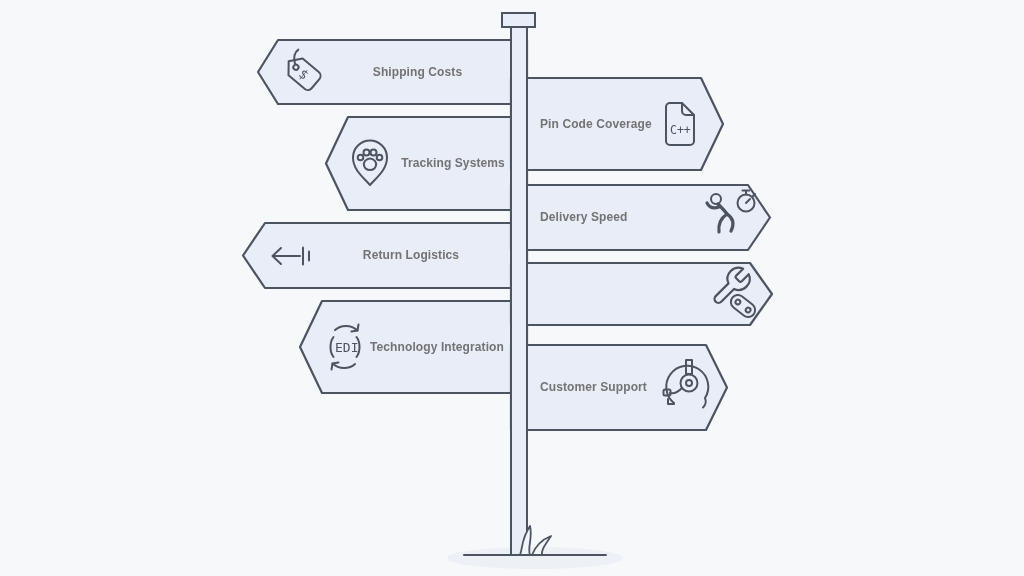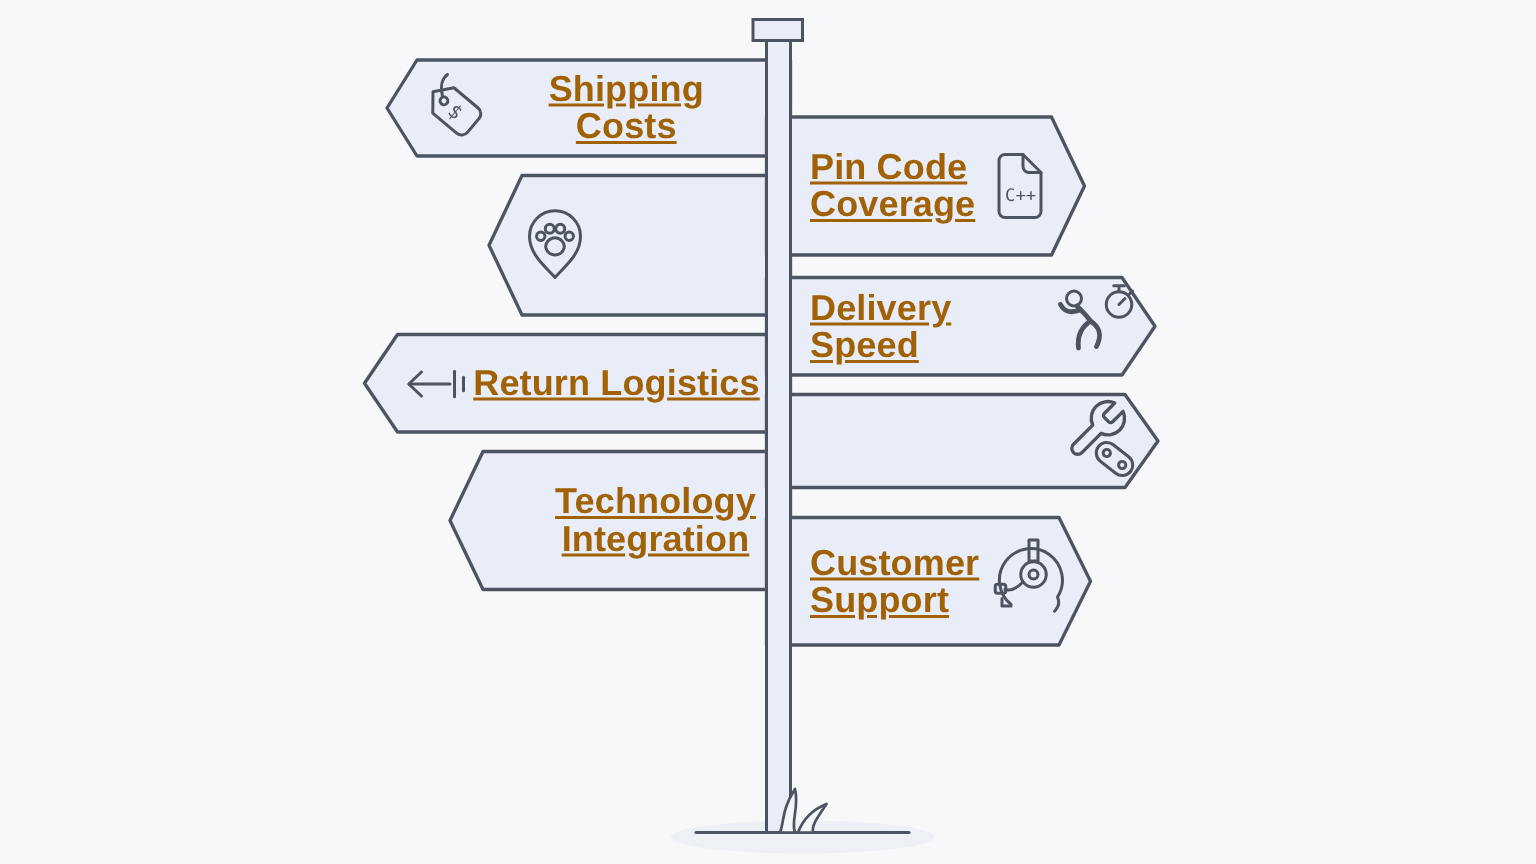--- a/index.html
+++ b/index.html
@@ -8,24 +8,23 @@
     position:relative;
     width:1024px;height:576px;
     background:#f7f8fa;
     overflow:hidden;
     font-family:"Liberation Sans", sans-serif;
   }
   .bg-svg{position:absolute;left:0;top:0;}
   .sign-label{
     position:absolute;
     display:flex;flex-direction:column;justify-content:center;
-    font-weight:700;font-size:24px;line-height:25px;
-    color:#a16207;
+    font-weight:700;font-size:12px;line-height:25px;
+    color:#737373;
     letter-spacing:.1px;
-    text-decoration:underline;
   }
   .align-center{align-items:center;text-align:center;}
   .align-left{align-items:flex-start;text-align:left;}
   .icon{position:absolute;}
   .icon svg{display:block;}
   .icon-stroke{stroke:#4d5461;fill:none;stroke-width:2;stroke-linecap:round;stroke-linejoin:round;}
   .icon-text{fill:#4d5461;font-family:"DejaVu Sans Mono", monospace;font-weight:400;}
 </style>
 </head>
 <body>
@@ -54,20 +53,21 @@
     <g fill="#f2f5fa" stroke="#4d5461" stroke-width="1.8" stroke-linejoin="round">
       <path d="M520 555 C 523 547, 521 540, 530 526 C 533 538, 527 548, 530 555 Z"></path>
       <path d="M532 555 C 535 547, 541 540, 551 536 C 545 545, 541 550, 542 555 Z"></path>
     </g>
   </svg>
 
   <div class="sign-label align-center" style="left:330px;top:40px;width:175px;height:64px;">Shipping Costs</div>
 
   <div class="sign-label align-left" style="left:540px;top:78px;width:125px;height:92px;">Pin Code Coverage</div>
 
+  <div class="sign-label align-center" style="left:396px;top:117px;width:114px;height:93px;">Tracking Systems</div>
 
   <div class="sign-label align-center" style="left:315px;top:223px;width:192px;height:65px;">Return Logistics</div>
 
   <div class="sign-label align-left" style="left:540px;top:185px;width:170px;height:65px;">Delivery Speed</div>
 
 
   <div class="sign-label align-center" style="left:366px;top:301px;width:142px;height:92px;">Technology Integration</div>
 
   <div class="sign-label align-left" style="left:540px;top:345px;width:115px;height:85px;">Customer Support</div>
 
@@ -138,20 +138,33 @@
         <path d="M14.7 6.3a1 1 0 0 0 0 1.4l1.6 1.6a1 1 0 0 0 1.4 0l3.77-3.77a6 6 0 0 1-7.94 7.94l-6.91 6.91a2.12 2.12 0 0 1-3-3l6.91-6.91a6 6 0 0 1 7.94-7.94l-3.76 3.76z"></path>
       </g>
       <g class="icon-stroke" transform="rotate(38 37 42)">
         <rect x="23.5" y="35" width="27" height="14" rx="7"></rect>
         <circle cx="30.5" cy="42" r="2.4"></circle>
         <circle cx="43.5" cy="42" r="2.4"></circle>
       </g>
     </svg>
   </div>
 
+  <div class="icon" style="left:318px;top:320px;">
+    <svg width="54" height="54" viewBox="0 0 54 54">
+      <g class="icon-stroke">
+        <path d="M15.5 17 C 11.5 22, 11.5 32, 15.5 37"></path>
+        <path d="M38.5 17 C 42.5 22, 42.5 32, 38.5 37"></path>
+        <path d="M17 10 C 23 4.5, 33 4.5, 39.5 10.5"></path>
+        <path d="M40.5 4.5 L39.5 10.5 L33.5 11.5"></path>
+        <path d="M37 44 C 31 49.5, 21 49.5, 14.5 43.5"></path>
+        <path d="M13.5 49.5 L14.5 43.5 L20.5 42.5"></path>
+      </g>
+      <text x="17" y="32" class="icon-text" style="font-size:13px;">EDI</text>
+    </svg>
+  </div>
 
   <div class="icon" style="left:660px;top:356px;">
     <svg width="56" height="62" viewBox="0 0 56 62">
       <g class="icon-stroke">
         <path d="M14 47 A 21 21 0 1 1 45 42 C 46.5 45.5, 45.5 49, 43 51.5"></path>
         <rect x="26" y="4" width="6" height="14"></rect>
         <circle cx="29" cy="27" r="8.5"></circle>
         <circle cx="29" cy="27" r="3"></circle>
         <path d="M22 32 C 17 37, 13 38, 10 37"></path>
         <rect x="3.5" y="33.5" width="7" height="6" rx="1.5"></rect>

